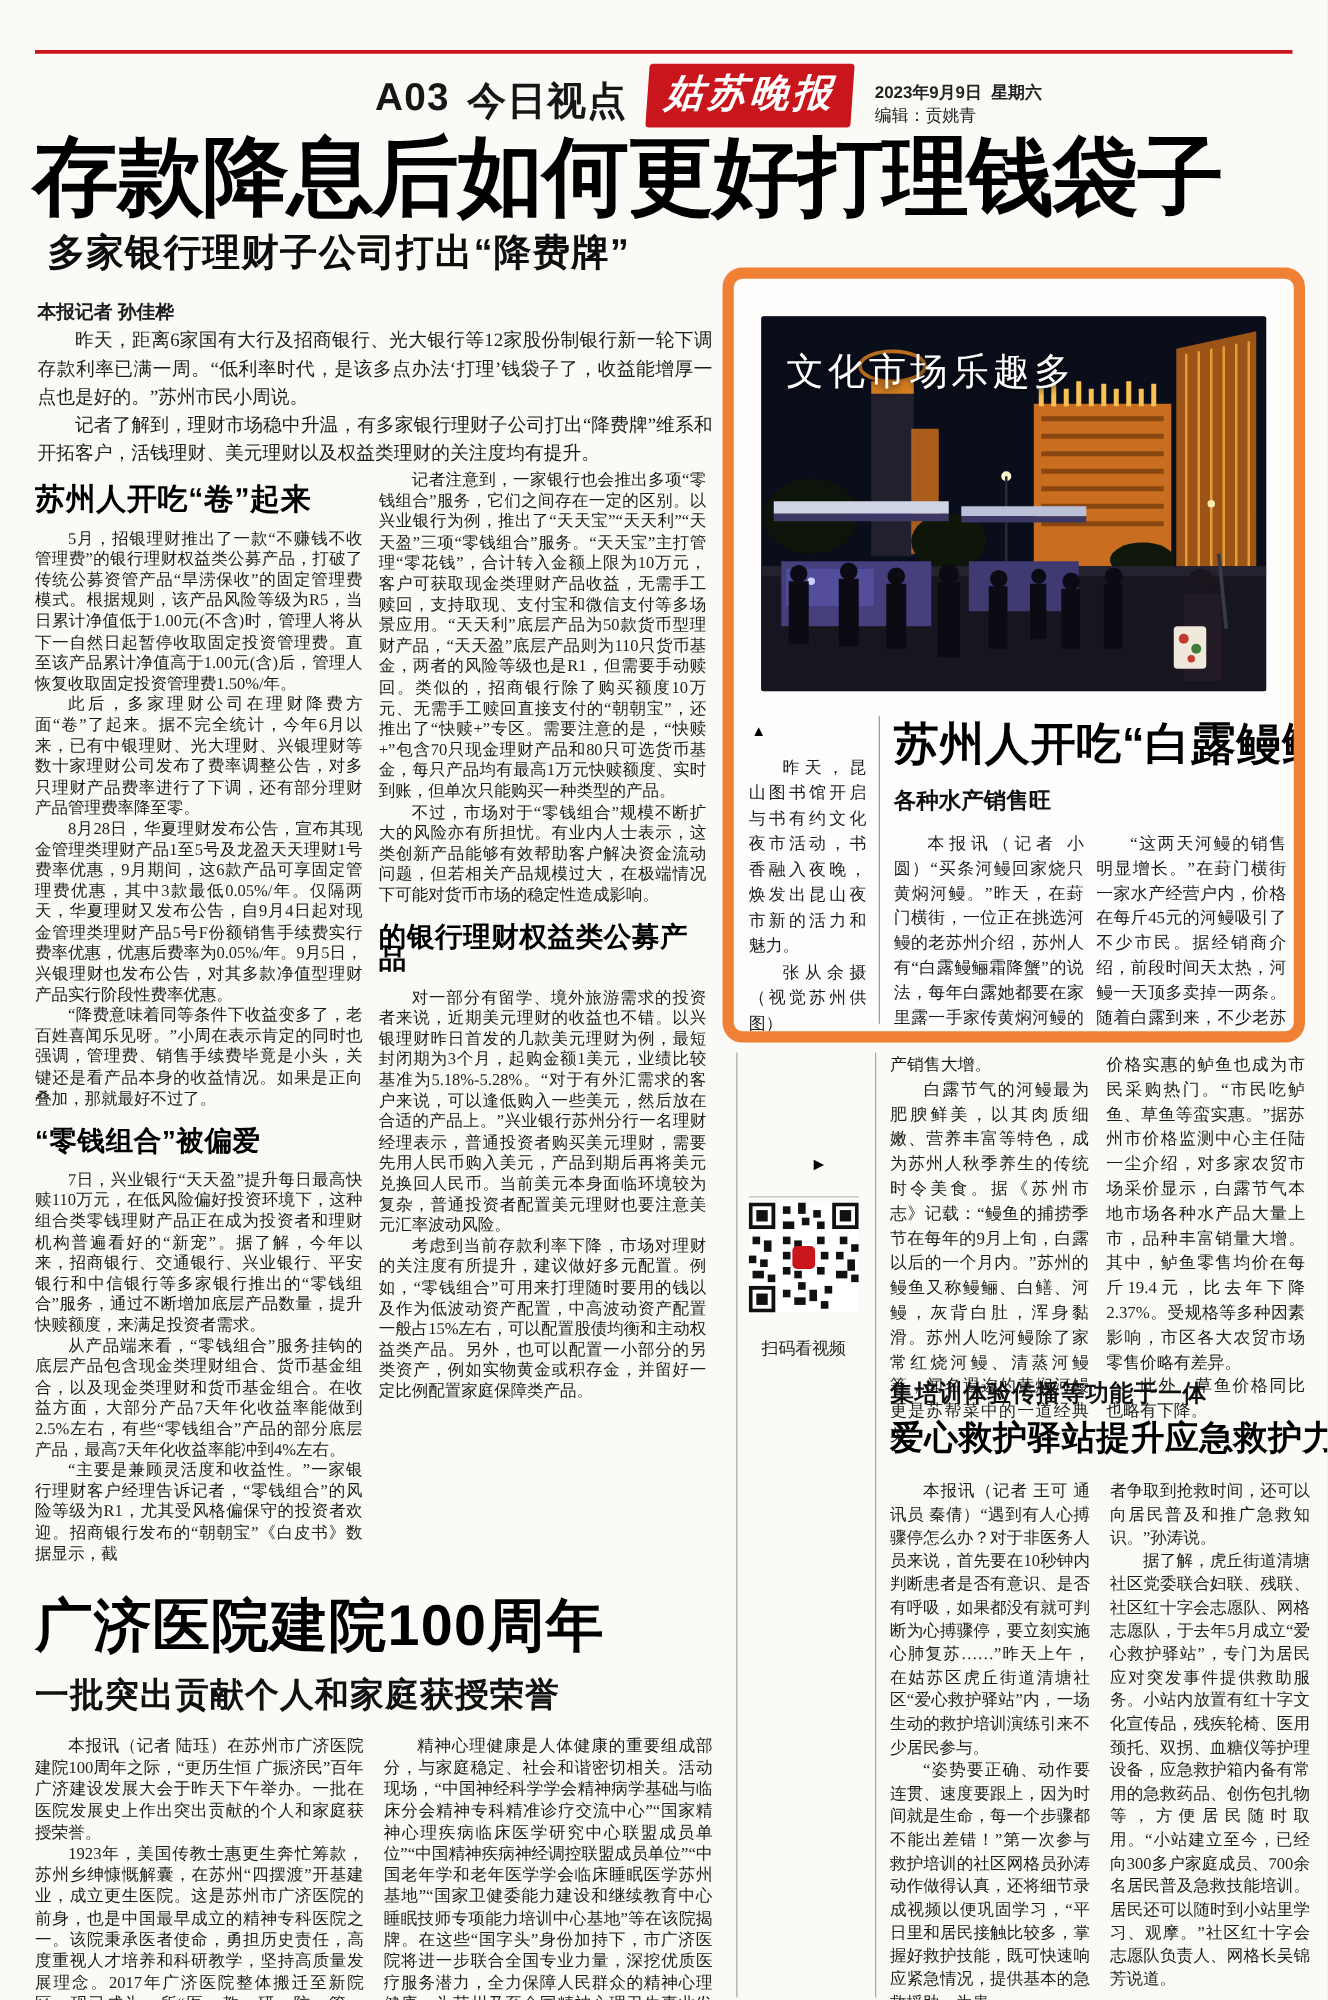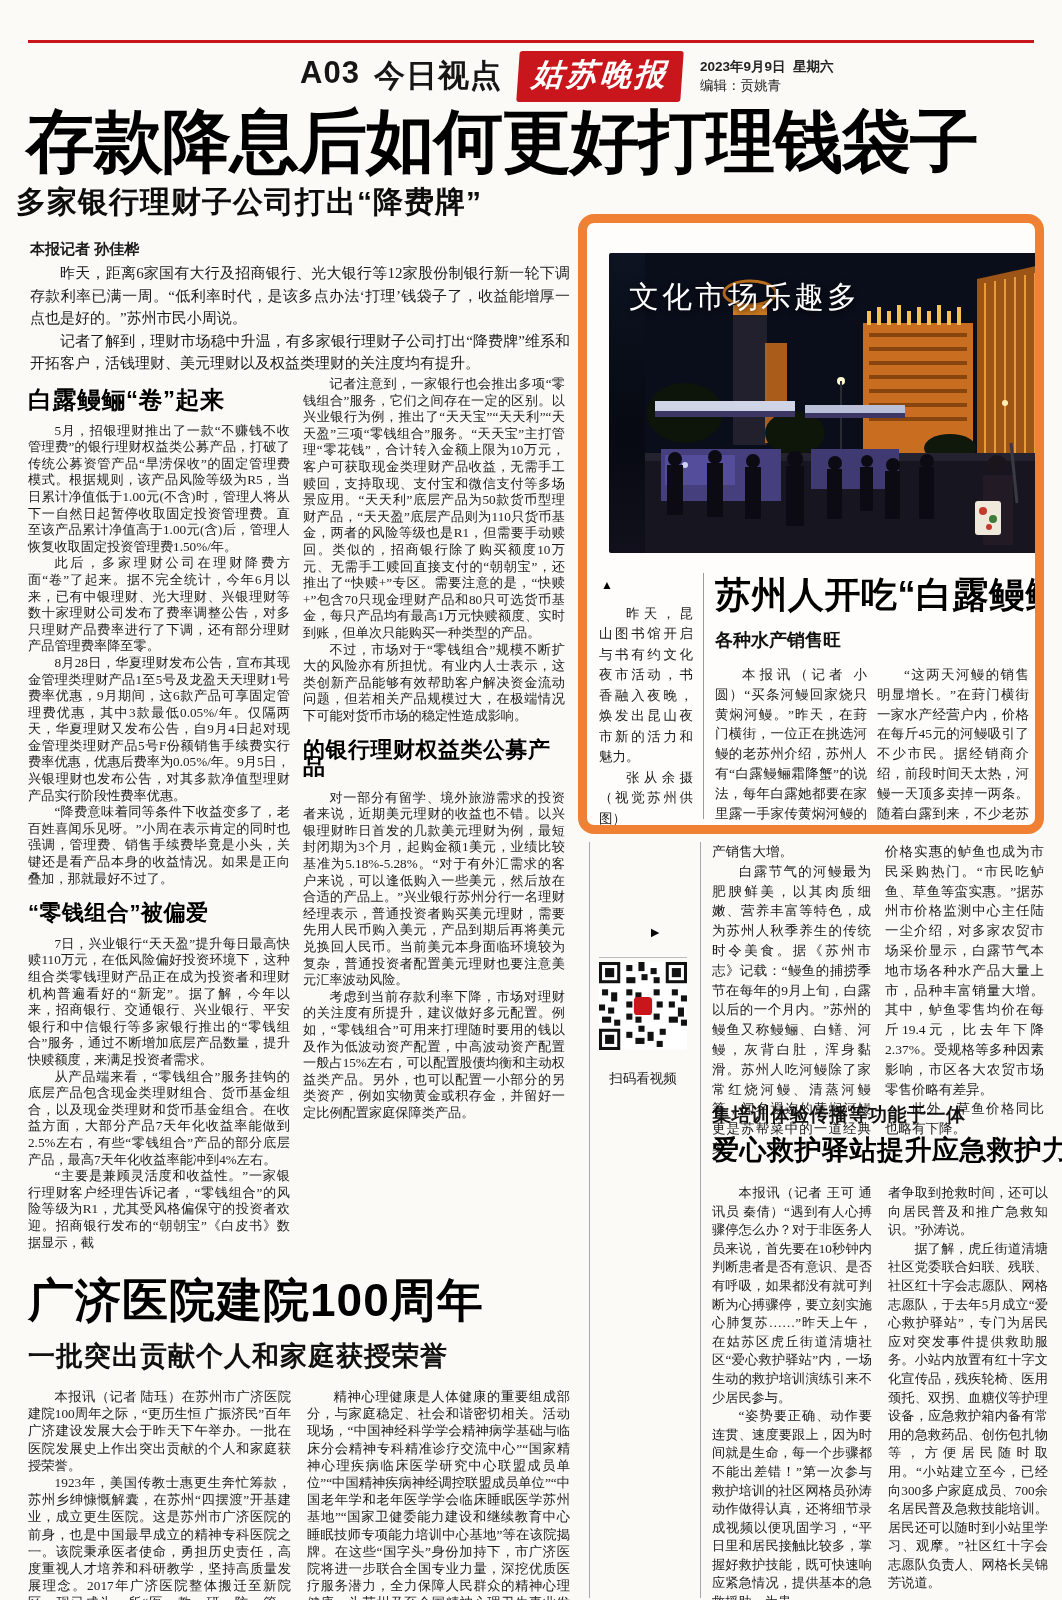--- a/index.html
+++ b/index.html
@@ -2,31 +2,31 @@
 <html><head>
 <meta charset="utf-8">
 <style>
   html,body{margin:0;padding:0;background:#e9e7e2;}
   .page{position:relative;width:1062px;height:1600px;background:#fbfaf7;margin:0 auto;overflow:hidden;
         font-family:"Liberation Serif","DejaVu Serif",serif;color:#1c1c1c;}
   .sans{font-family:"Liberation Sans","DejaVu Sans",sans-serif;}
 
   
   .topline{position:absolute;left:28px;right:28px;top:40px;height:3px;background:#c9161d;}
-  .header-row{position:absolute;left:28px;right:12px;top:50px;height:52px;display:flex;align-items:center;}
+  .header-row{position:absolute;left:28px;right:12px;top:50px;height:52px;display:flex;align-items:flex-end;}
   .pageid{margin-left:272px;font-size:31px;font-weight:700;color:#161616;letter-spacing:1px;display:flex;gap:14px;}
   .masthead{margin-left:16px;background:#c9161d;color:#fff;padding:3px 14px 6px;border-radius:3px;
             font-size:31px;font-weight:700;font-style:italic;letter-spacing:3px;transform:skewX(-4deg);}
   .dateblock{margin-left:18px;font-size:13.5px;line-height:19px;color:#222;}
   .dateblock b{font-weight:700;}
 
   
   .headline{position:absolute;left:26px;top:106px;width:1010px;font-size:69px;font-weight:900;
             letter-spacing:-1px;line-height:1.05;color:#000;white-space:nowrap;}
-  .subhead{position:absolute;left:16px;top:182px;font-size:30px;font-weight:700;color:#0d0d0d;letter-spacing:1px;}
+  .subhead{position:absolute;left:38px;top:182px;font-size:30px;font-weight:700;color:#0d0d0d;letter-spacing:1px;}
   .byline{position:absolute;left:30px;top:240px;font-size:15px;font-weight:700;}
   .intro{position:absolute;left:30px;top:262px;width:540px;font-size:15px;line-height:22.5px;}
   .para{margin:0;text-align:justify;text-indent:2em;}
   .noindent{text-indent:0;}
 
   
   .fin-col{position:absolute;width:262px;font-size:13.2px;line-height:16.6px;}
   .fin-left{left:28px;top:386px;}
   .fin-mid{left:303px;top:376px;}
   .fin-h2{font-family:"Liberation Sans","DejaVu Sans",sans-serif;font-size:24px;font-weight:800;
@@ -36,21 +36,21 @@
   
   .hosp{position:absolute;left:28px;top:1236px;width:542px;}
   .hosp-title{font-size:46px;font-weight:900;color:#000;letter-spacing:1px;white-space:nowrap;margin-top:34px;}
   .hosp-sub{font-size:27px;font-weight:600;color:#111;margin-top:6px;letter-spacing:1px;}
   .hosp-body{margin-top:14px;column-count:2;column-gap:16px;font-size:13.3px;line-height:17.2px;}
 
   
   .obox{position:absolute;left:578px;top:214px;width:466px;height:620px;border:9px solid #f08034;
         border-radius:16px;background:#fefdfb;box-sizing:border-box;overflow:hidden;}
   .photo{position:absolute;left:22px;top:30px;width:404px;height:300px;border-radius:2px;overflow:hidden;
-         background:linear-gradient(#0d1322 0%,#070a12 60%,#11101c 100%);padding-left:36px;}
+         background:linear-gradient(#0d1322 0%,#070a12 60%,#11101c 100%);}
   .photo-overlay{position:absolute;left:20px;top:24px;color:#fff;font-size:30px;letter-spacing:3px;
                  font-family:"Liberation Sans","DejaVu Sans",sans-serif;
                  text-shadow:0 2px 6px rgba(0,0,0,.85);}
   .obox-caption{position:absolute;left:12px;top:352px;width:94px;font-size:13.5px;line-height:20.5px;text-align:justify;}
   .cap-marker{display:block;font-size:12px;margin:0 0 8px 2px;color:#000;}
   .obox-vrule{position:absolute;left:116px;top:350px;bottom:6px;width:1px;background:#9a9a9a;}
   .obox-article{position:absolute;left:128px;top:348px;width:314px;}
   .eel-title{font-size:36px;font-weight:800;color:#000;letter-spacing:0.5px;white-space:nowrap;}
   .eel-sub{font-size:18px;font-weight:600;margin-top:8px;color:#111;}
   .eel-cols{display:flex;gap:10px;margin-top:13px;}
@@ -94,21 +94,21 @@
 
   <div class="headline sans">存款降息后如何更好打理钱袋子</div>
   <div class="subhead sans">多家银行理财子公司打出“降费牌”</div>
   <div class="byline sans">本报记者 孙佳桦</div>
   <div class="intro">
     <p class="para">昨天，距离6家国有大行及招商银行、光大银行等12家股份制银行新一轮下调存款利率已满一周。“低利率时代，是该多点办法‘打理’钱袋子了，收益能增厚一点也是好的。”苏州市民小周说。</p>
     <p class="para">记者了解到，理财市场稳中升温，有多家银行理财子公司打出“降费牌”维系和开拓客户，活钱理财、美元理财以及权益类理财的关注度均有提升。</p>
   </div>
 
   <div class="fin-col fin-left">
-    <div class="fin-h2">白露鳗鲡“卷”起来</div>
+    <div class="fin-h2">苏州人开吃“卷”起来</div>
     <p class="para">5月，招银理财推出了一款“不赚钱不收管理费”的银行理财权益类公募产品，打破了传统公募资管产品“旱涝保收”的固定管理费模式。根据规则，该产品风险等级为R5，当日累计净值低于1.00元(不含)时，管理人将从下一自然日起暂停收取固定投资管理费。直至该产品累计净值高于1.00元(含)后，管理人恢复收取固定投资管理费1.50%/年。</p>
     <p class="para">此后，多家理财公司在理财降费方面“卷”了起来。据不完全统计，今年6月以来，已有中银理财、光大理财、兴银理财等数十家理财公司发布了费率调整公告，对多只理财产品费率进行了下调，还有部分理财产品管理费率降至零。</p>
     <p class="para">8月28日，华夏理财发布公告，宣布其现金管理类理财产品1至5号及龙盈天天理财1号费率优惠，9月期间，这6款产品可享固定管理费优惠，其中3款最低0.05%/年。仅隔两天，华夏理财又发布公告，自9月4日起对现金管理类理财产品5号F份额销售手续费实行费率优惠，优惠后费率为0.05%/年。9月5日，兴银理财也发布公告，对其多款净值型理财产品实行阶段性费率优惠。</p>
     <p class="para">“降费意味着同等条件下收益变多了，老百姓喜闻乐见呀。”小周在表示肯定的同时也强调，管理费、销售手续费毕竟是小头，关键还是看产品本身的收益情况。如果是正向叠加，那就最好不过了。</p>
     <div class="fin-h2 mid">“零钱组合”被偏爱</div>
     <p class="para">7日，兴业银行“天天盈”提升每日最高快赎110万元，在低风险偏好投资环境下，这种组合类零钱理财产品正在成为投资者和理财机构普遍看好的“新宠”。据了解，今年以来，招商银行、交通银行、兴业银行、平安银行和中信银行等多家银行推出的“零钱组合”服务，通过不断增加底层产品数量，提升快赎额度，来满足投资者需求。</p>
     <p class="para">从产品端来看，“零钱组合”服务挂钩的底层产品包含现金类理财组合、货币基金组合，以及现金类理财和货币基金组合。在收益方面，大部分产品7天年化收益率能做到2.5%左右，有些“零钱组合”产品的部分底层产品，最高7天年化收益率能冲到4%左右。</p>
     <p class="para">“主要是兼顾灵活度和收益性。”一家银行理财客户经理告诉记者，“零钱组合”的风险等级为R1，尤其受风格偏保守的投资者欢迎。招商银行发布的“朝朝宝”《白皮书》数据显示，截</p>
   </div>
 

